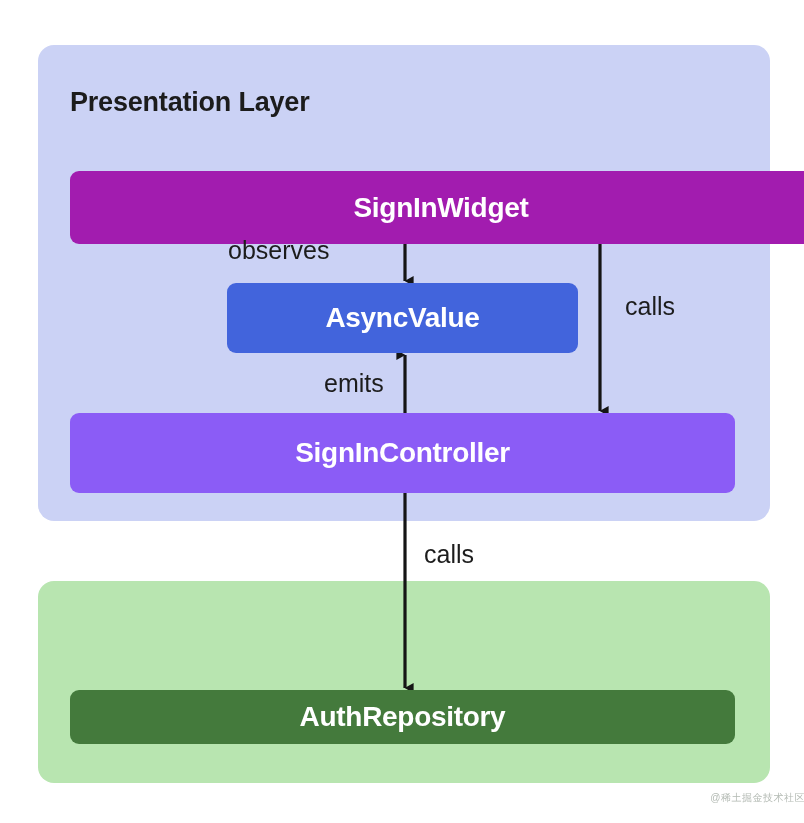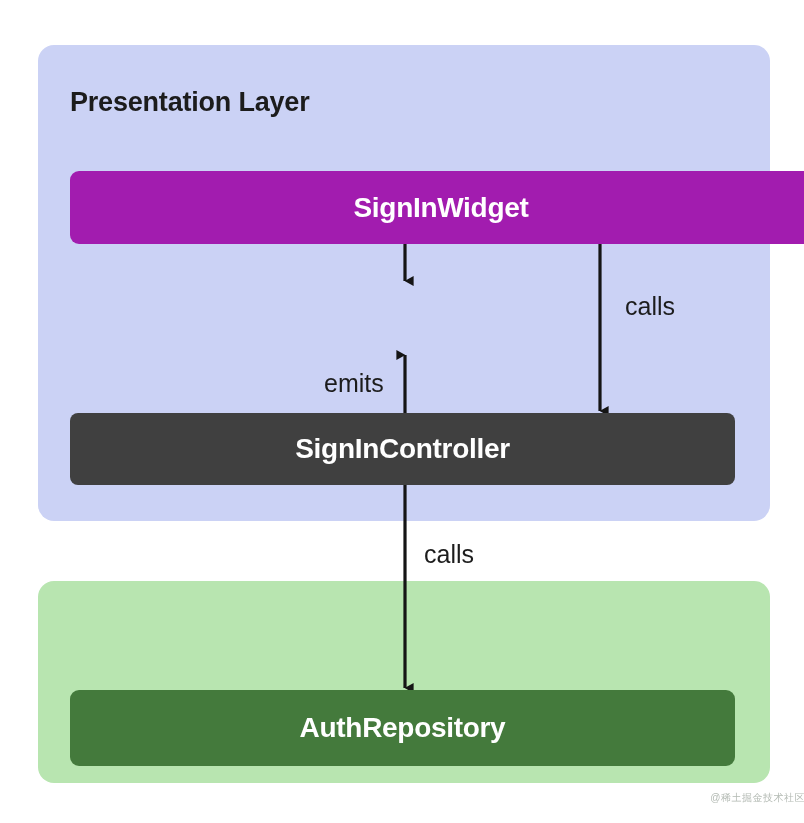--- a/index.html
+++ b/index.html
@@ -92,29 +92,28 @@
     left: 227px;
     top: 275px;
     width: 351px;
     height: 70px;
     background: #4264dc;
   }
   #node-signincontroller {
     left: 70px;
     top: 405px;
     width: 665px;
-    height: 72px;
-    background: #404040;
-    border-radius: 8px;
+    height: 80px;
+    background: #8b5cf6;
   }
   #node-authrepository {
     left: 70px;
     top: 682px;
     width: 665px;
-    height: 76px;
+    height: 54px;
     background: #447a3c;
   }
 
   
   #arrow-layer {
     position: absolute;
     left: 0; top: 0;
     width: 804px;
     height: 823px;
     pointer-events: none;
@@ -188,29 +187,33 @@
 
     <line x1="600" y1="215" x2="600" y2="403" stroke="#151515" stroke-width="3.2" marker-end="url(#arrowhead-down)"></line>
 
     <line x1="405" y1="477" x2="405" y2="680" stroke="#151515" stroke-width="3.2" marker-end="url(#arrowhead-down)"></line>
   </svg>
 
   <div id="node-signinwidget" class="node-box">
     <span class="node-label">SignInWidget</span>
   </div>
 
+  <div id="node-asyncvalue" class="node-box">
+    <span class="node-label">AsyncValue</span>
+  </div>
 
   <div id="node-signincontroller" class="node-box">
     <span class="node-label">SignInController</span>
   </div>
 
   <div id="node-authrepository" class="node-box">
     <span class="node-label">AuthRepository</span>
   </div>
 
+  <div id="label-observes" class="edge-label">observes</div>
   <div id="label-emits" class="edge-label">emits</div>
   <div id="label-calls-widget" class="edge-label">calls</div>
   <div id="label-calls-repo" class="edge-label">calls</div>
 
   <div id="watermark">@稀土掘金技术社区</div>
 
   <div id="corner-mark-top-right" class="corner-mark"></div>
   <div id="corner-mark-bottom-right" class="corner-mark"></div>
 
 </div>

